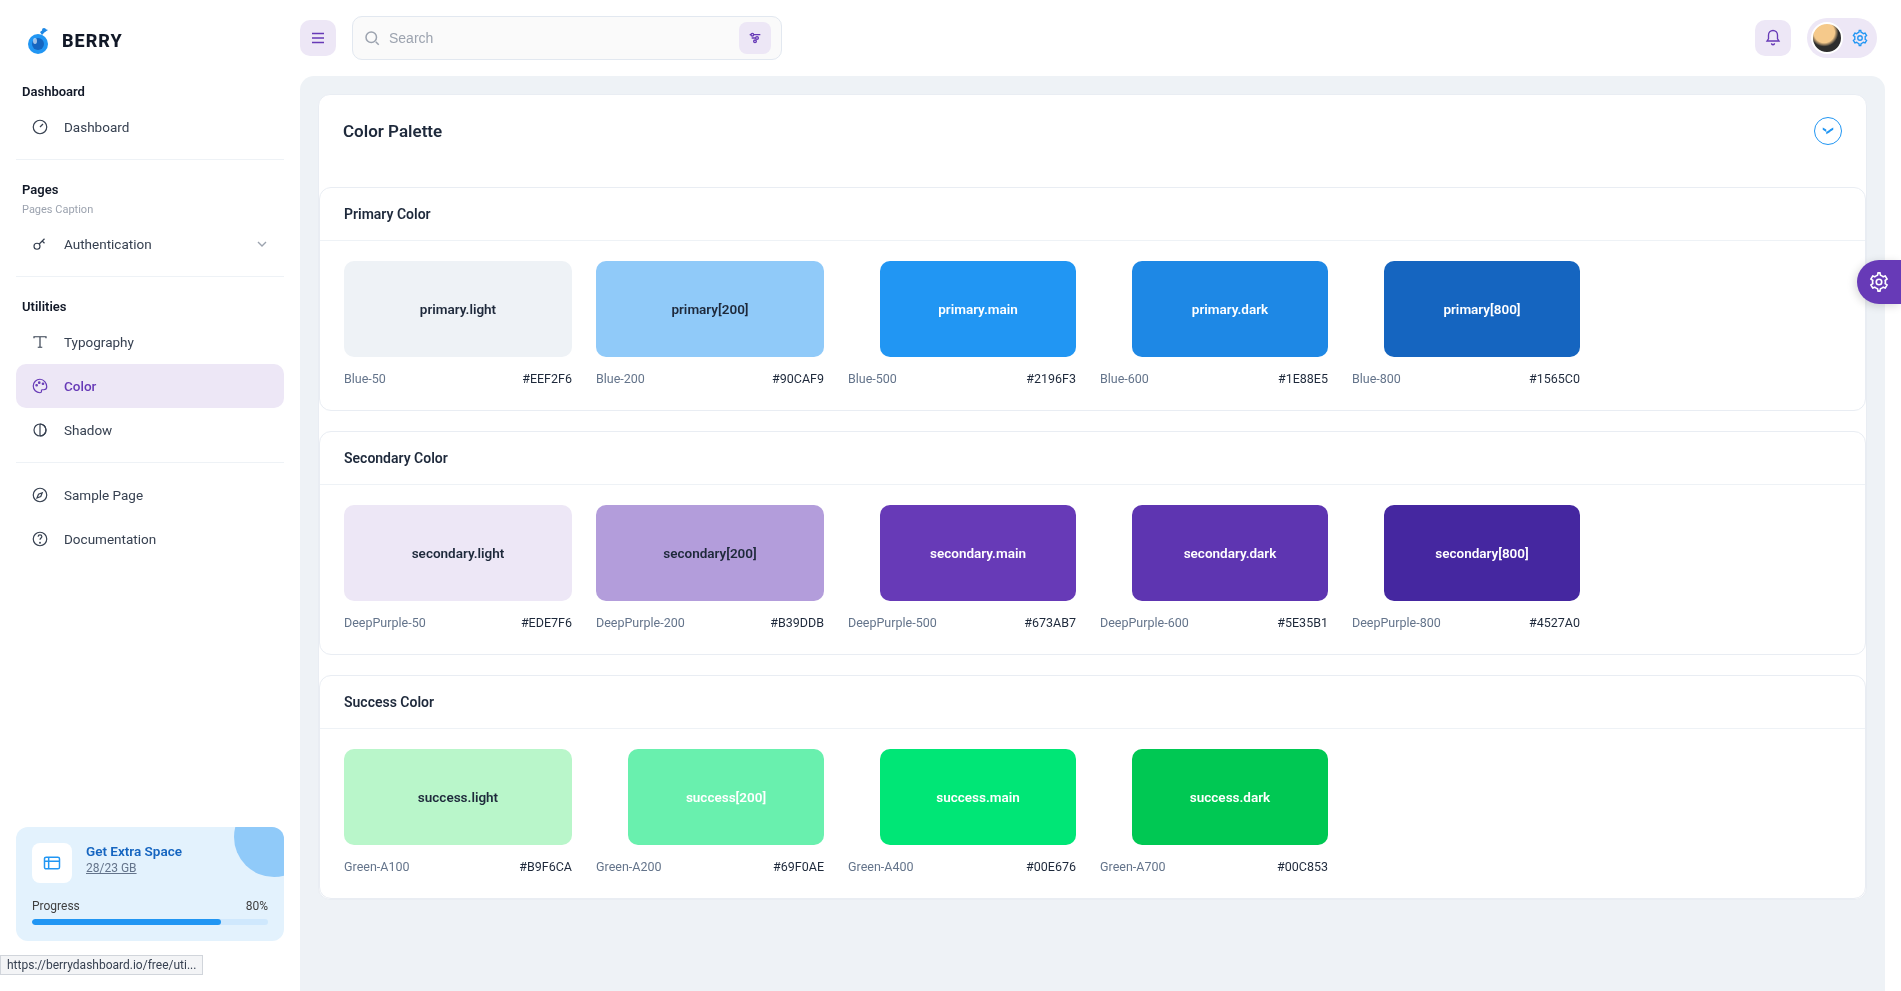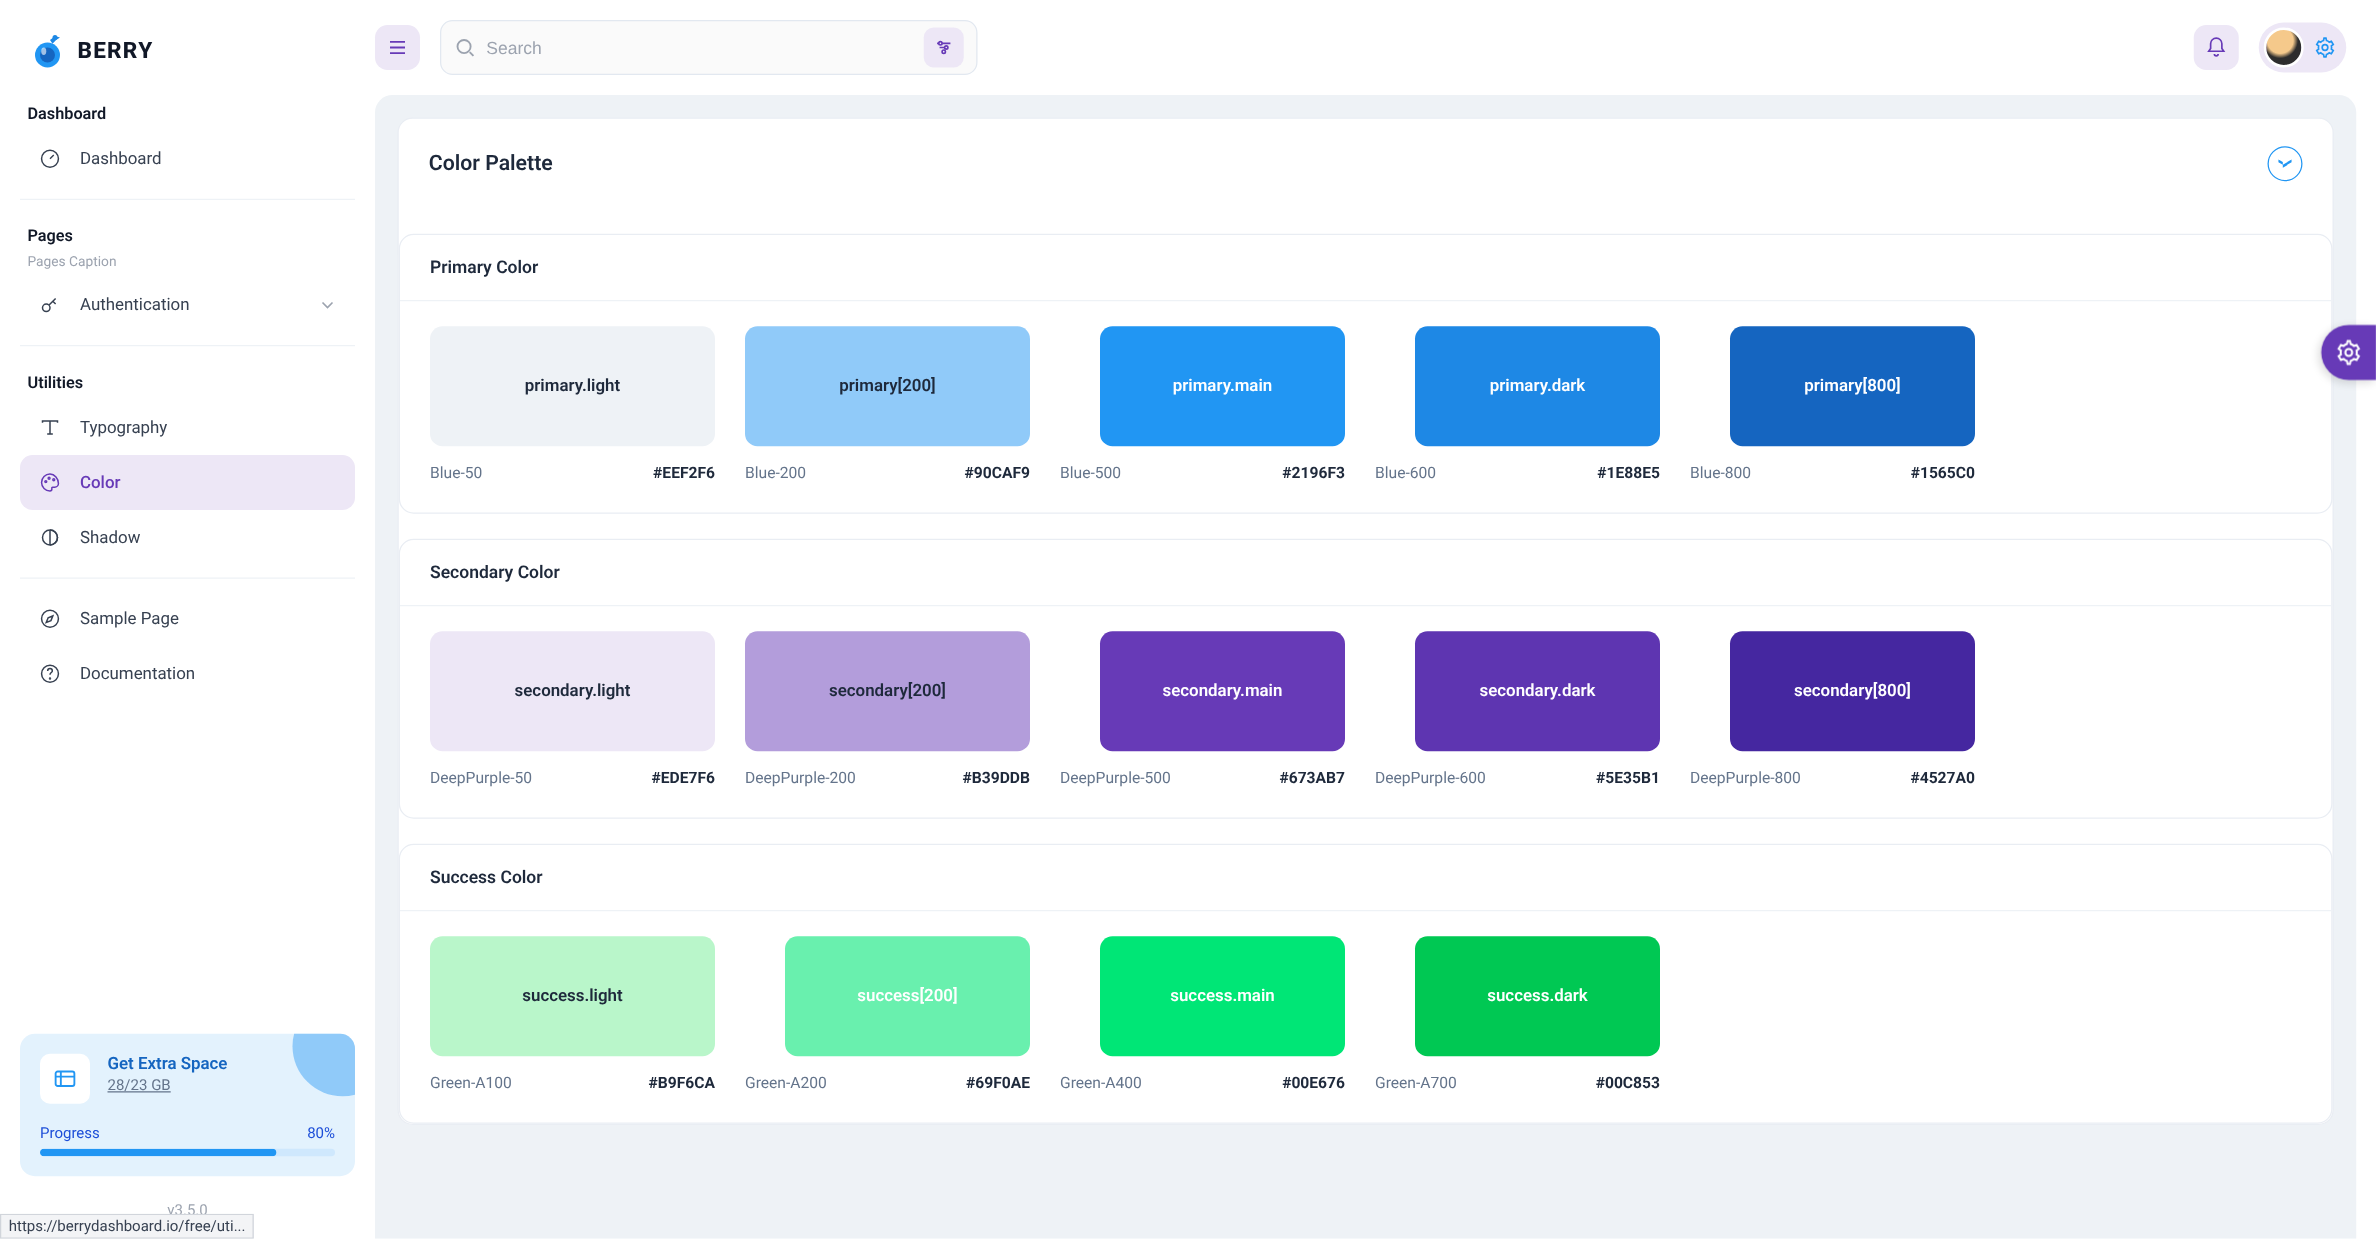--- a/index.html
+++ b/index.html
@@ -18,21 +18,21 @@
 .nav-item.active { background: #ede7f6; color: #673ab7; font-weight: 500; }
 .nav-item .chev { margin-left: auto; color: #9ca3af; }
 .nav-divider { height: 1px; background: #eef2f6; margin: 10px 0; }
 .nav-icon { width: 20px; height: 20px; display:inline-flex; align-items:center; justify-content:center; }
 .extra-card { margin-top: auto; background: #e3f2fd; border-radius: 12px; padding: 16px; position: relative; overflow: hidden; }
 .extra-corner { position:absolute; top:-30px; right:-30px; width:80px; height:80px; border-radius:50%; background:#90caf9; }
 .extra-card .icon-box { width: 40px; height: 40px; background: #fff; border-radius: 8px; display:flex; align-items:center; justify-content:center; margin-bottom: 2px; }
 .extra-row { display:flex; gap:14px; align-items:flex-start; position:relative; z-index:1;}
 .extra-title { font-weight: 600; color: #1565c0; font-size: 13.5px; }
 .extra-sub { font-size: 12px; color: #64748b; margin-top:2px;text-decoration:underline; }
-.progress-row { display:flex; justify-content:space-between; font-size:12px; color:#1d4ed8; margin-top:14px; position:relative; z-index:1;}
+.progress-row { display:flex; justify-content:space-between; font-size:12px; color:#404040; margin-top:14px; position:relative; z-index:1;}
 .progress-bar { height: 6px; background:#cfe8fd; border-radius: 4px; margin-top:6px; overflow:hidden; position:relative; z-index:1;}
 .progress-fill { height: 100%; background:#2196f3; width:80%; border-radius:4px; }
 .version { text-align:center; color:#9ca3af; font-size:12px; margin-top:20px; }
 
 
 .main-col { flex:1; display:flex; flex-direction:column; min-width:0; }
 .topbar { display:flex; align-items:center; gap: 16px; padding: 16px 24px 16px 0; }
 .menu-btn { width: 36px; height: 36px; border-radius: 10px; background:#ede7f6; color:#673ab7; display:flex; align-items:center; justify-content:center; cursor:pointer; flex-shrink:0;}
 .search-box { flex:0 0 430px; display:flex; align-items:center; border:1px solid #e2e8f0; border-radius:10px; padding: 0 10px; height:44px; background:#fafafa; }
 .search-box input { flex:1; border:none; outline:none; background:transparent; font-size:14px; padding: 0 8px; color:#7f1d1d; }
@@ -52,23 +52,23 @@
 .mui-link { width:28px; height:28px; border-radius:50%; border:1.5px solid #2196f3; color:#2196f3; display:flex; align-items:center; justify-content:center; font-size:12px; font-weight:700; cursor:pointer;}
 .section-card { margin-top: 20px; background:#fff; border:1px solid #e9edf3; border-radius:12px; }
 .section-title { padding: 18px 24px; font-weight:600; font-size:14px; border-bottom:1px solid #eef2f6; color:#1e293b;}
 .swatches { display:flex; flex-wrap:wrap; gap: 24px; padding: 20px 24px 24px; }
 .swatch-col { width: 228px; }
 .swatch { height: 96px; border-radius: 10px; display:flex; align-items:center; justify-content:center; font-weight:600; font-size:13.5px; }
 .swatch.dark-text { color: #1e293b; }
 .swatch.light-text { color: #fff; margin-left: 32px; }
 .swatch-meta { display:flex; justify-content:space-between; margin-top: 14px; font-size: 12.5px; }
 .swatch-meta .name { color:#64748b; }
-.swatch-meta .hex { font-weight:700; color:#1e293b; }
-
-.status-link { position:fixed; bottom:0; left:0; background:#f3f4f6; border:1px solid #d1d5db; font-size:12px; padding:2px 6px; color:#374151;}
+.swatch-meta .hex { font-weight:400; color:#1e293b; }
+
+.status-link { position:fixed; bottom:16px; left:0; background:#f3f4f6; border:1px solid #d1d5db; font-size:12px; padding:2px 6px; color:#374151;}
 
 .floating-settings { position:fixed; right:0; top: 260px; width:44px; height:44px; background:#673ab7; color:#fff; border-radius: 22px 0 0 22px; display:flex; align-items:center; justify-content:center; cursor:pointer; box-shadow: -2px 2px 8px rgba(0,0,0,.15);}
 
 svg { display:block; }
 </style>
 </head>
 <body>
 
 <div class="app">
 

